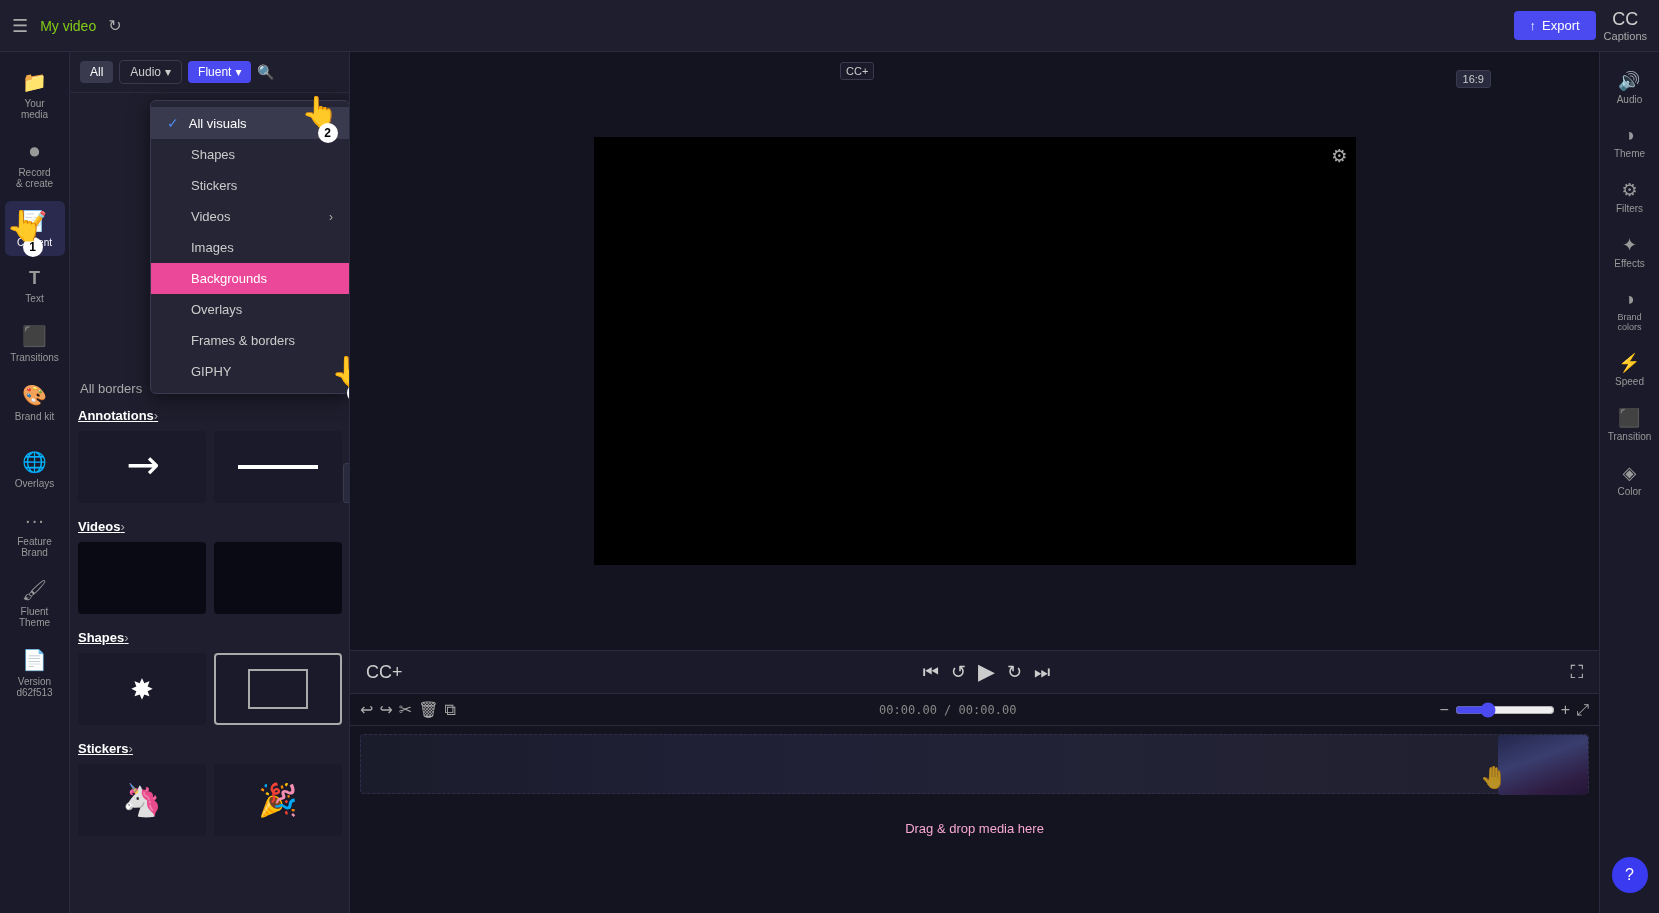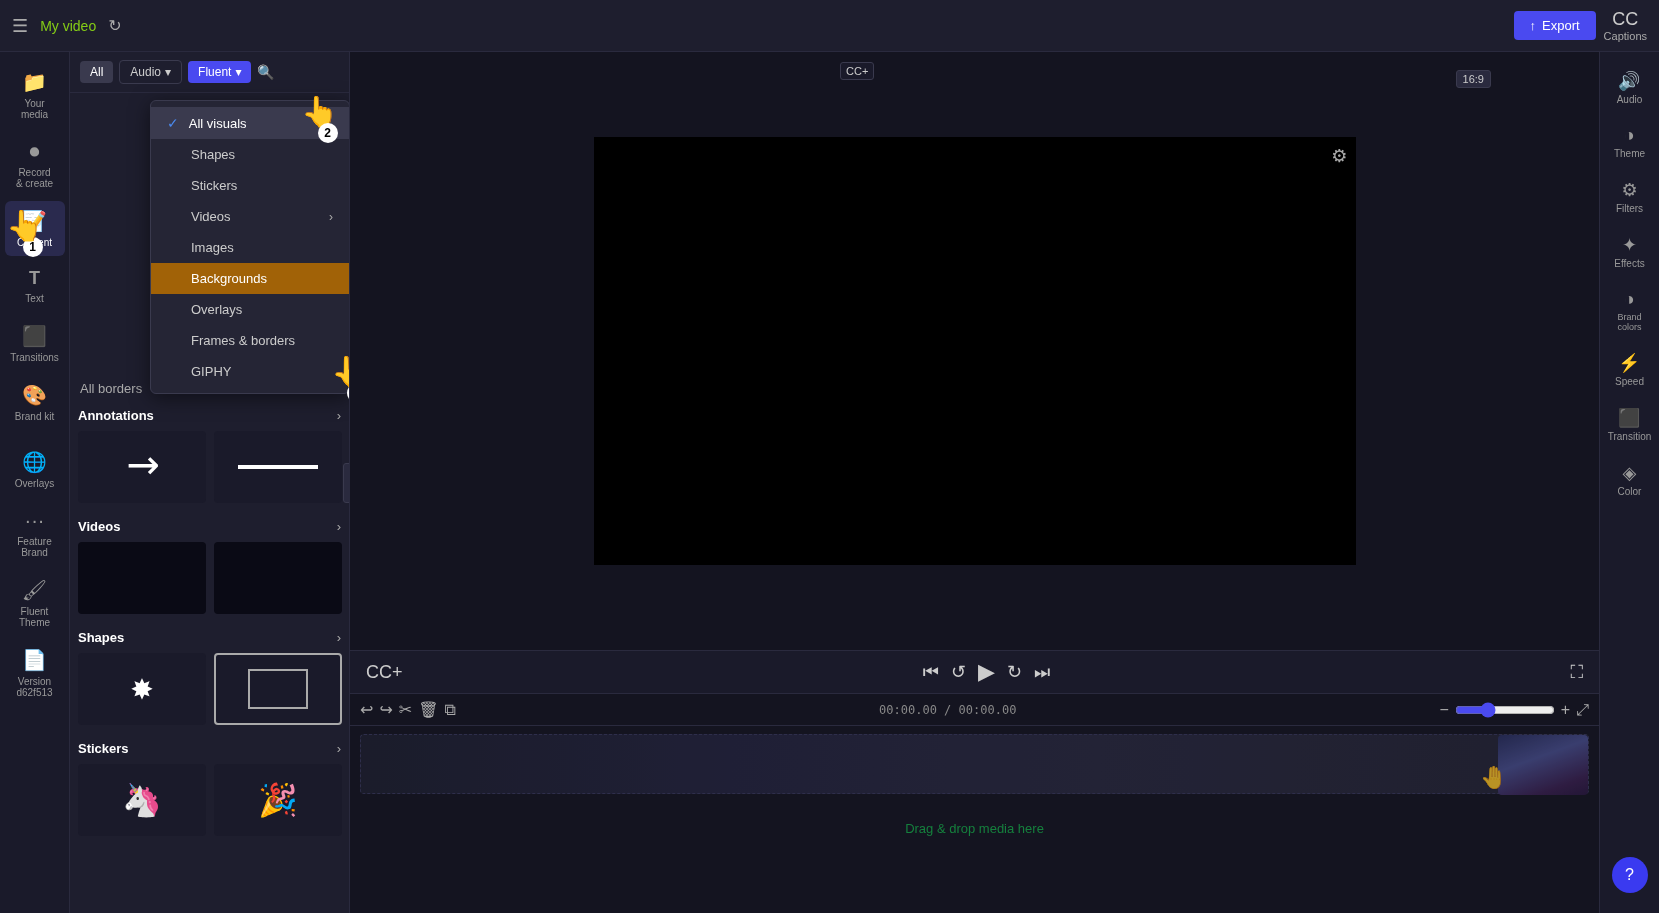--- a/index.html
+++ b/index.html
@@ -45,21 +45,21 @@
 
     
     .panel-heading { padding: 8px 10px 4px; font-size: 13px; color: #aaa; flex-shrink: 0; }
 
     
     .panel-content { flex: 1; overflow-y: auto; padding: 4px 8px; }
     .panel-content::-webkit-scrollbar { width: 4px; }
     .panel-content::-webkit-scrollbar-thumb { background: #3a3a4e; border-radius: 2px; }
 
     .section { margin-bottom: 16px; }
-    .section-header { display: flex; align-items: center; justify-content: space-between; margin-bottom: 8px; }
+    .section-header { display: flex; align-items: center; margin-bottom: 8px; text-decoration: underline; }
     .section-title { font-size: 13px; font-weight: 600; color: #fff; }
     .section-arrow { color: #aaa; font-size: 13px; cursor: pointer; }
 
     .thumb-row { display: flex; gap: 8px; }
     .thumb { width: 128px; height: 72px; border-radius: 4px; overflow: hidden; background: #2a2a3e; flex-shrink: 0; }
     .thumb-annotation-1 { background: #1a1a2a; display: flex; align-items: center; justify-content: center; }
     .arrow-img { font-size: 40px; color: #fff; transform: rotate(225deg); display: inline-block; }
     .thumb-annotation-2 { background: #1a1a2a; display: flex; align-items: center; justify-content: center; }
     .line-img { width: 80px; height: 4px; background: #fff; }
     .thumb-video-1 { background: #0a0a15; display: flex; align-items: center; justify-content: center; }
@@ -91,34 +91,34 @@
     .timeline-toolbar { display: flex; align-items: center; gap: 6px; padding: 6px 10px; border-bottom: 1px solid #2a2a3e; }
     .tl-btn { background: none; border: none; color: #aaa; font-size: 16px; cursor: pointer; }
     .tl-time { font-size: 12px; color: #888; font-family: monospace; margin: 0 auto; }
     .tl-zoom { display: flex; align-items: center; gap: 6px; }
     .zoom-slider { width: 100px; accent-color: #4a4af0; }
     .tl-expand { background: none; border: none; color: #aaa; font-size: 16px; cursor: pointer; }
     .timeline-tracks { flex: 1; position: relative; padding: 8px 10px; overflow: hidden; }
     .track { height: 60px; background: #1e1e2e; border: 1px dashed #3a3a5e; border-radius: 4px; position: relative; display: flex; align-items: center; padding: 0 8px; margin-bottom: 4px; }
     .track-thumbnail { position: absolute; right: 0; top: 0; width: 90px; height: 60px; background: linear-gradient(135deg, #2a3050 0%, #4a5080 50%, #3a2840 100%); border-radius: 4px; overflow: hidden; }
     .track-bg { background: linear-gradient(90deg, #1e2030 0%, #252540 30%, #2a2a40 60%, #252535 100%); opacity: 0.7; border-radius: 4px; }
-    .drag-drop-area { height: 60px; display: flex; align-items: center; justify-content: center; color: #15803d; font-size: 13px; }
+    .drag-drop-area { height: 60px; display: flex; align-items: center; justify-content: center; color: #f9a8d4; font-size: 13px; }
 
     
     .right-sidebar { width: 60px; background: #1a1a2a; display: flex; flex-direction: column; align-items: center; padding: 10px 0; gap: 4px; border-left: 1px solid #2a2a3e; flex-shrink: 0; }
     .right-item { display: flex; flex-direction: column; align-items: center; gap: 2px; padding: 8px 4px; border-radius: 6px; cursor: pointer; width: 54px; color: #999; font-size: 10px; text-align: center; }
     .right-item .icon { font-size: 18px; }
     .help-btn { width: 36px; height: 36px; background: #3a3af0; border-radius: 50%; display: flex; align-items: center; justify-content: center; color: #fff; font-size: 16px; cursor: pointer; margin-top: auto; margin-bottom: 10px; }
 
     
     .video-red-bar { background: #c00; height: 8px; width: 100%; }
     .video-thumb-inner { display: flex; flex-direction: column; justify-content: center; align-items: center; height: 100%; gap: 3px; }
 
     
-    .dropdown-item.backgrounds-item { background: #a16207; color: #fff; }
+    .dropdown-item.backgrounds-item { background: #ec4899; color: #fff; }
   </style>
 </head>
 <body>
 
 <div class="topbar">
   <div class="topbar-left">
     <span class="menu-icon">☰</span>
     <span class="video-title">My video</span>
     <button class="refresh-btn">↻</button>
   </div>

